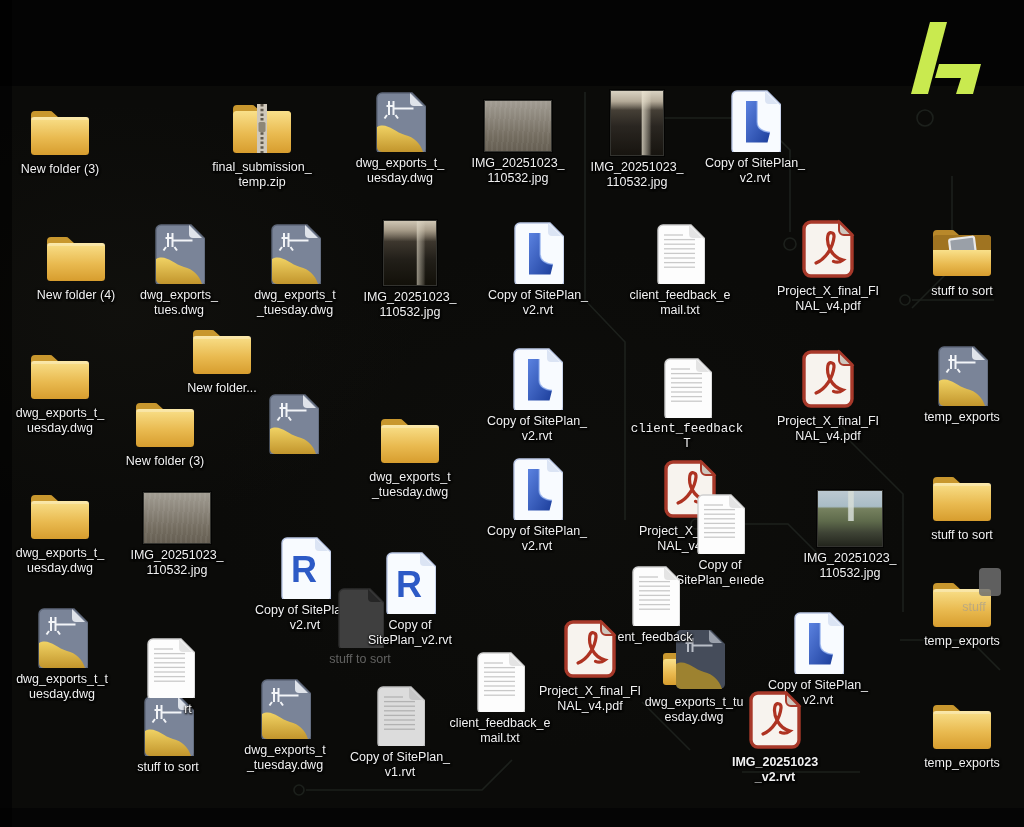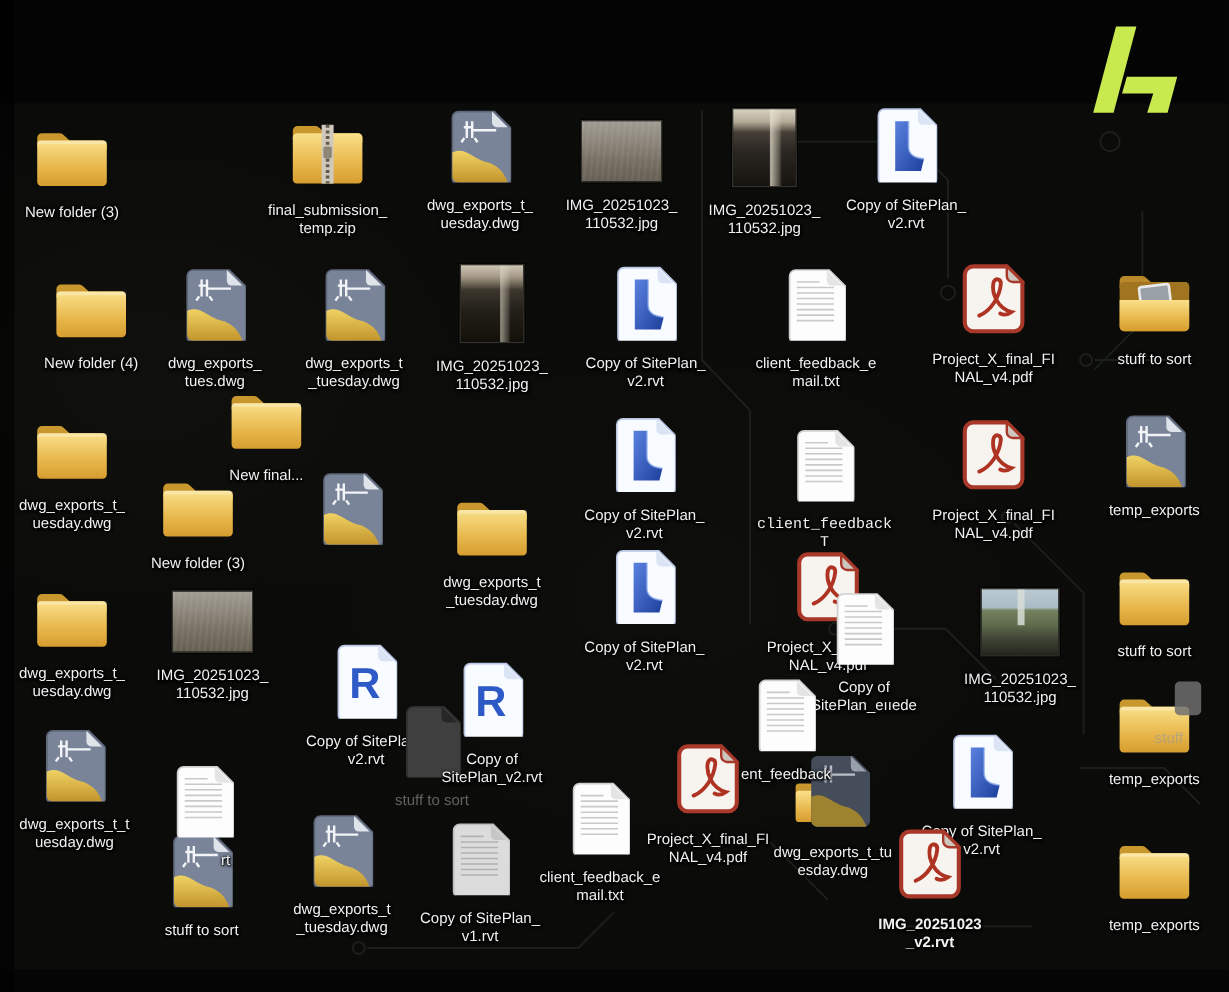--- a/index.html
+++ b/index.html
@@ -10,21 +10,21 @@
       radial-gradient(ellipse 420px 300px at 12% 38%, rgba(40,38,30,.18), transparent 70%),
       radial-gradient(ellipse 500px 360px at 55% 60%, rgba(30,30,26,.15), transparent 70%),
       #0b0b09;}
   #top-band{position:absolute;left:0;top:0;width:1024px;height:86px;background:#040404;}
   #bottom-band{position:absolute;left:0;top:808px;width:1024px;height:19px;background:#050505;}
   #left-band{position:absolute;left:0;top:0;width:12px;height:827px;background:rgba(0,0,0,.55);}
   #circuit{position:absolute;inset:0;opacity:.8;}
   #logo{position:absolute;top:16px;right:34px;width:92px;height:84px;}
   .icon{position:absolute;text-align:center;}
   .glyph{display:flex;justify-content:center;align-items:flex-start;}
-  .label{margin-top:12px;font-size:12.5px;line-height:1.22;color:#f1f1f1;
+  .label{margin-top:4px;font-size:12.5px;line-height:1.22;color:#f1f1f1;
     text-shadow:0 1px 2px #000,0 0 3px #000,1px 1px 2px #000;
     word-break:break-all;}
   .label.wrap-word{word-break:normal;overflow-wrap:break-word;}
   .label.faded{color:#9a9a9a;text-shadow:none;opacity:.6;}
   .photo{border:1px solid #33332f;box-shadow:0 0 0 1px rgba(0,0,0,.6);}
   .photo.pavement{width:66px;height:50px;
     background:
       repeating-linear-gradient(95deg, rgba(255,255,255,.05) 0 2px, transparent 2px 5px),
       linear-gradient(180deg,#a19c92 0%,#8b857a 35%,#746d60 70%,#655e52 100%);}
   .photo.interior{width:52px;height:64px;
@@ -99,21 +99,21 @@
       <div class="icon" style="left: 4px; top: 106px; width: 112px;">
         <div class="glyph">
           <svg viewBox="0 0 64 52" width="64" height="52">
     <path d="M3 16 v-7 a4 4 0 0 1 4 -4 h15 a4 4 0 0 1 3 1.4 L30 11 h27 a4 4 0 0 1 4 4 v4 Z" fill="#c8972e"></path>
     <rect x="3" y="11" width="58" height="38" rx="3.5" fill="url(#fgrad)"></rect>
     <rect x="3" y="11" width="58" height="3" rx="1.5" fill="#ffffff" opacity=".28"></rect>
           </svg>
         </div>
         <div class="label">New folder (3)</div>
       </div>
-      <div class="icon" style="left: 223px; top: 100px; width: 100px;">
+      <div class="icon" style="left: 212px; top: 100px; width: 100px;">
         <div class="glyph">
           <svg viewBox="0 0 64 56" width="64" height="56">
     <path d="M3 16 v-7 a4 4 0 0 1 4 -4 h15 a4 4 0 0 1 3 1.4 L30 11 h27 a4 4 0 0 1 4 4 v4 Z" fill="#c8972e"></path>
     <rect x="3" y="11" width="58" height="42" rx="3.5" fill="url(#fgrad)"></rect>
     <rect x="27" y="4" width="10" height="49" fill="#cfc8bb"></rect>
     <line x1="32" y1="4" x2="32" y2="53" stroke="#60594d" stroke-width="3" stroke-dasharray="2.5 2.2"></line>
     <rect x="28.5" y="22" width="7" height="10" rx="1.5" fill="#8d8677"></rect>
           </svg>
         </div>
         <div class="label">final_submission_temp.zip</div>
@@ -174,21 +174,21 @@
         <div class="label">dwg_exports_tues.dwg</div>
       </div>
       <div class="icon" style="left: 167px; top: 325px; width: 110px;">
         <div class="glyph">
           <svg viewBox="0 0 64 52" width="64" height="52">
     <path d="M3 16 v-7 a4 4 0 0 1 4 -4 h15 a4 4 0 0 1 3 1.4 L30 11 h27 a4 4 0 0 1 4 4 v4 Z" fill="#c8972e"></path>
     <rect x="3" y="11" width="58" height="38" rx="3.5" fill="url(#fgrad)"></rect>
     <rect x="3" y="11" width="58" height="3" rx="1.5" fill="#ffffff" opacity=".28"></rect>
           </svg>
         </div>
-        <div class="label">New final...</div>
+        <div class="label">New folder...</div>
       </div>
       <div class="icon" style="left: 251px; top: 222px; width: 88px;">
         <div class="glyph">
           <svg viewBox="0 0 52 62" width="52" height="62">
     <path d="M3 8 a5 5 0 0 1 5 -5 h30 l14 14 v42 a5 5 0 0 1 -5 5 H8 a5 5 0 0 1 -5 -5 Z" fill="#7a8498" stroke="#5d6678" stroke-width="1.4"></path>
     <path d="M36 3 l13 13 h-9 a4 4 0 0 1 -4 -4 Z" fill="#dfe3ea"></path>
   <path d="M15 11 v14 M19.5 11 v14 M12.5 16 h7 M19.5 18.5 h20 M13 25 l-2.5 3.5 M21.5 25 l2.5 3.5" fill="none" stroke="#f2f4f7" stroke-width="2"></path>
   <path d="M3 37 C13 32 20 42 31 45 C40 47 46 53 49 62 H8 a5 5 0 0 1 -5 -5 Z" fill="url(#dwgY)"></path>
           </svg>
         </div>

